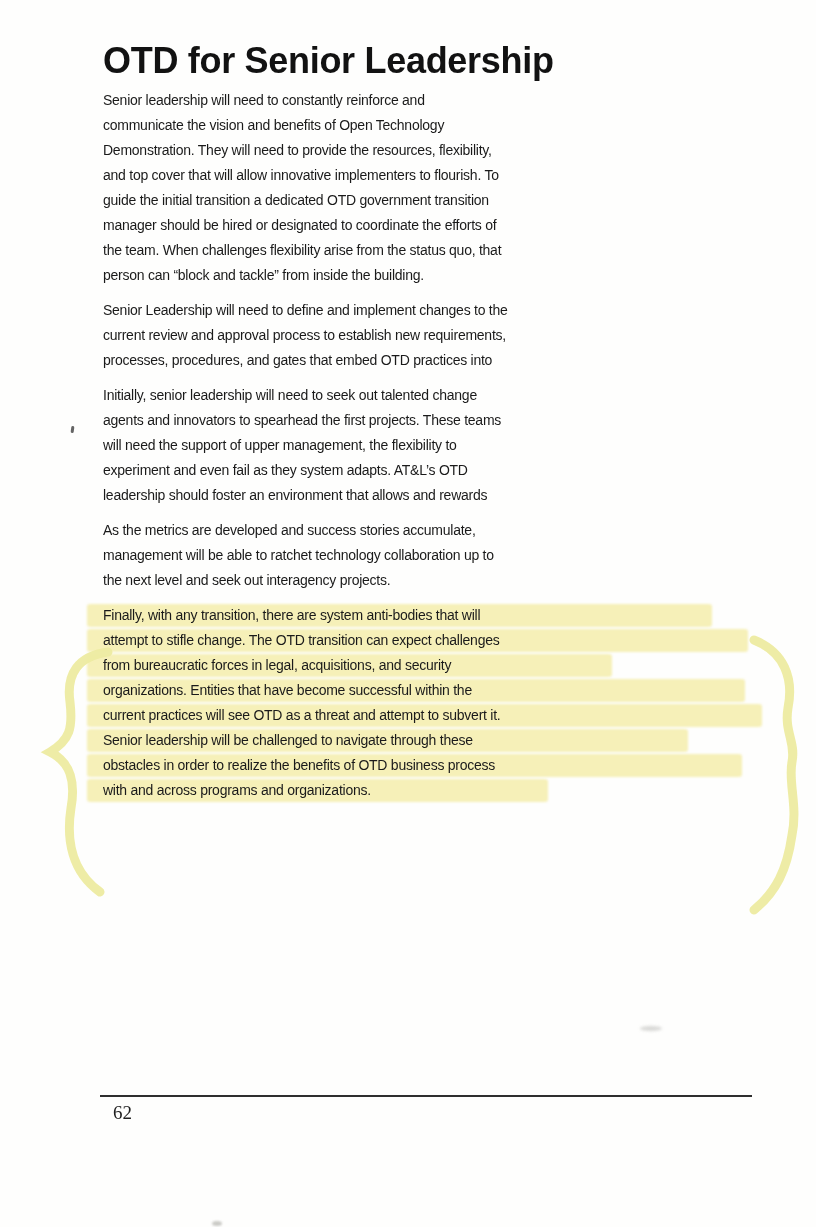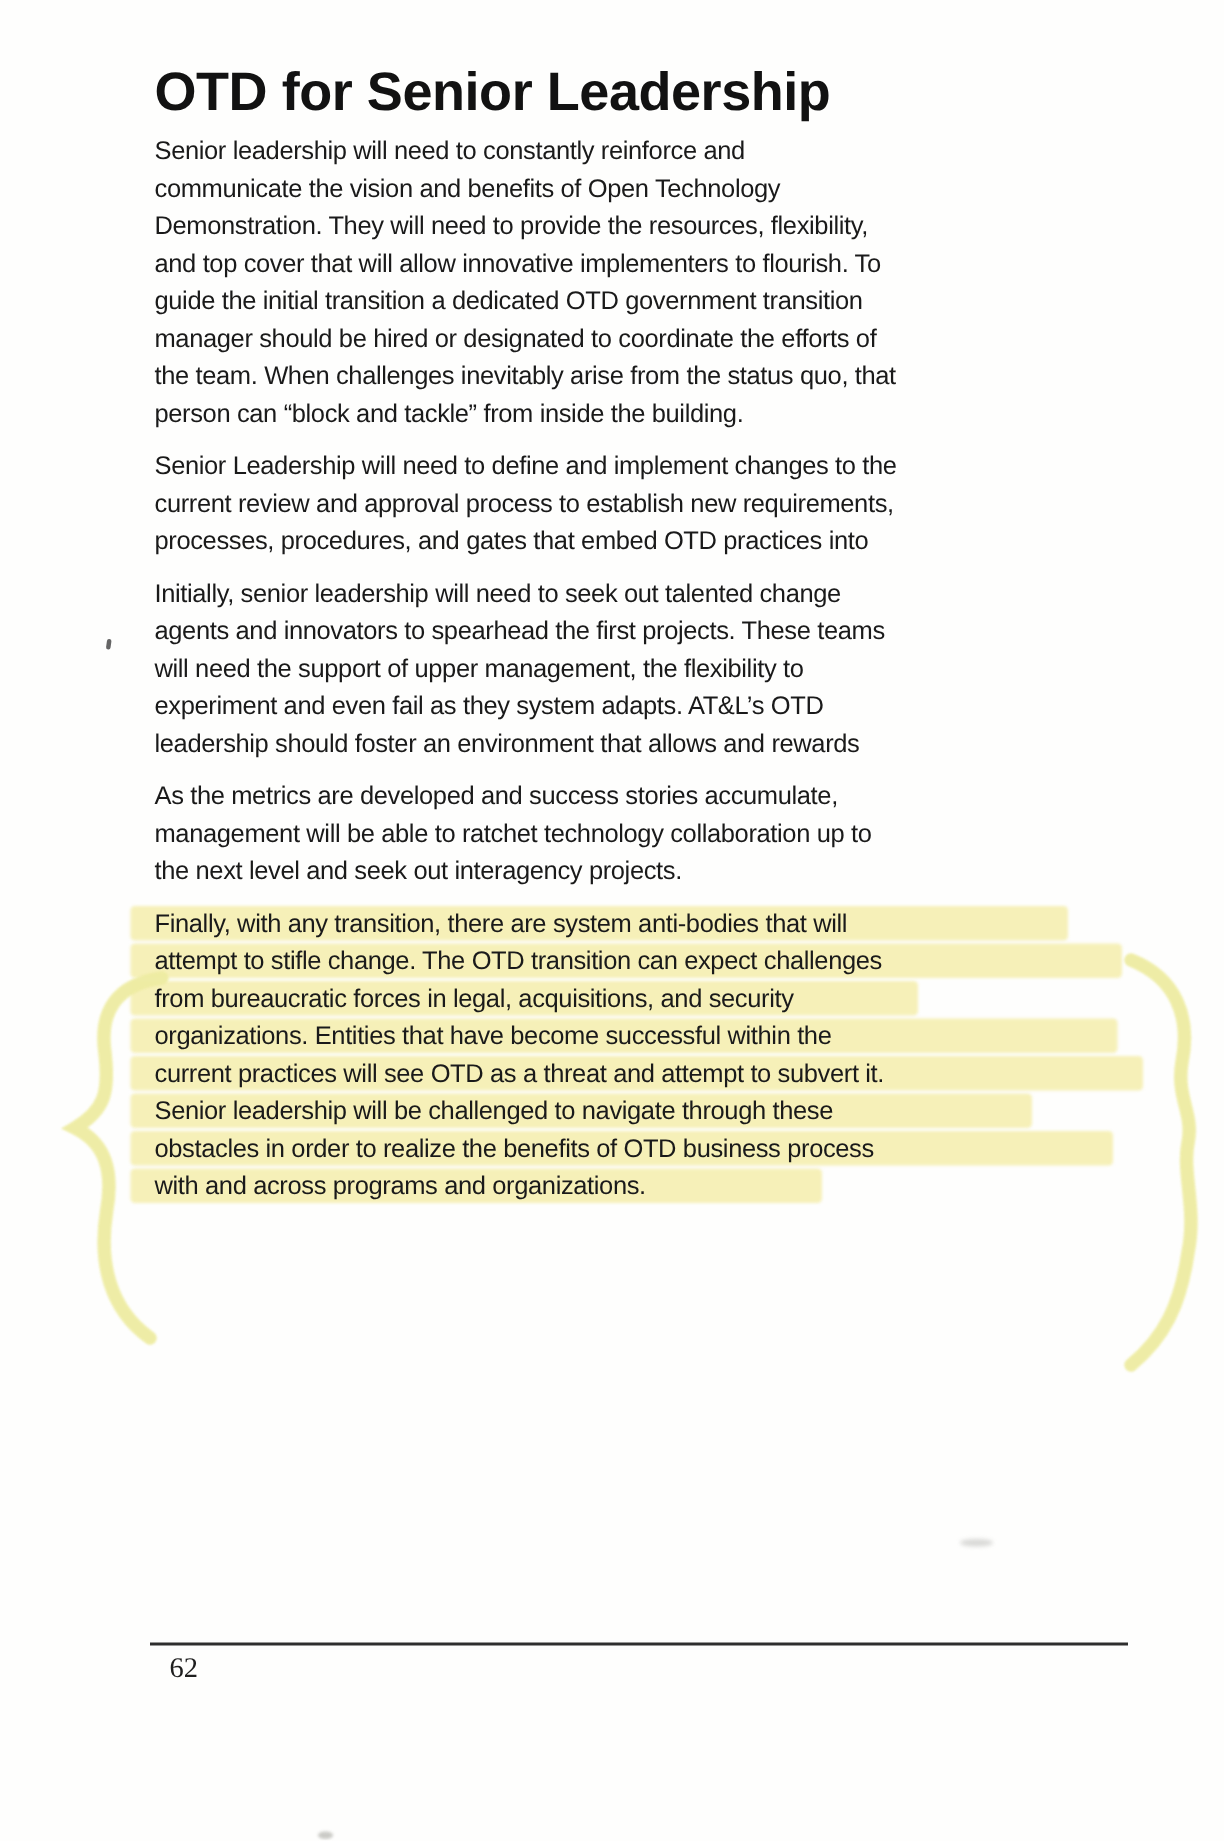--- a/index.html
+++ b/index.html
@@ -11,21 +11,21 @@
   }
   .page{position:absolute;inset:0;}
   .title{
     position:absolute;left:103px;top:40px;margin:0;
     font-size:36px;font-weight:700;letter-spacing:-0.3px;color:#121212;
   }
   .content{position:absolute;left:103px;top:88px;width:660px;}
   .para{margin:0 0 10px 0;padding:0;}
   .ln{
     position:relative;z-index:0;white-space:nowrap;
-    font-size:17px;line-height:25px;height:25px;letter-spacing:-0.25px;
+    font-size:14px;line-height:25px;height:25px;letter-spacing:-0.25px;
   }
   .hl::before{
     content:"";position:absolute;z-index:-1;
     left:-16px;top:1px;height:23px;width:var(--w,600px);
     background:var(--hl,#f6f0ba);
     border-radius:3px;filter:blur(1px);
   }
   .brace{position:absolute;pointer-events:none;filter:blur(0.6px);opacity:0.95;}
   .footer-rule{
     position:absolute;left:100px;top:1095px;width:652px;height:2px;
@@ -50,21 +50,21 @@
 
   <div class="content">
 
     <div class="para">
       <div class="ln">Senior leadership will need to constantly reinforce and</div>
       <div class="ln">communicate the vision and benefits of Open Technology</div>
       <div class="ln">Demonstration. They will need to provide the resources, flexibility,</div>
       <div class="ln">and top cover that will allow innovative implementers to flourish. To</div>
       <div class="ln">guide the initial transition a dedicated OTD government transition</div>
       <div class="ln">manager should be hired or designated to coordinate the efforts of</div>
-      <div class="ln">the team. When challenges inevitably arise from the status quo, that</div>
+      <div class="ln">the team. When challenges flexibility arise from the status quo, that</div>
       <div class="ln">person can “block and tackle” from inside the building.</div>
     </div>
 
     <div class="para">
       <div class="ln">Senior Leadership will need to define and implement changes to the</div>
       <div class="ln">current review and approval process to establish new requirements,</div>
       <div class="ln">processes, procedures, and gates that embed OTD practices into</div>
     </div>
 
     <div class="para">

